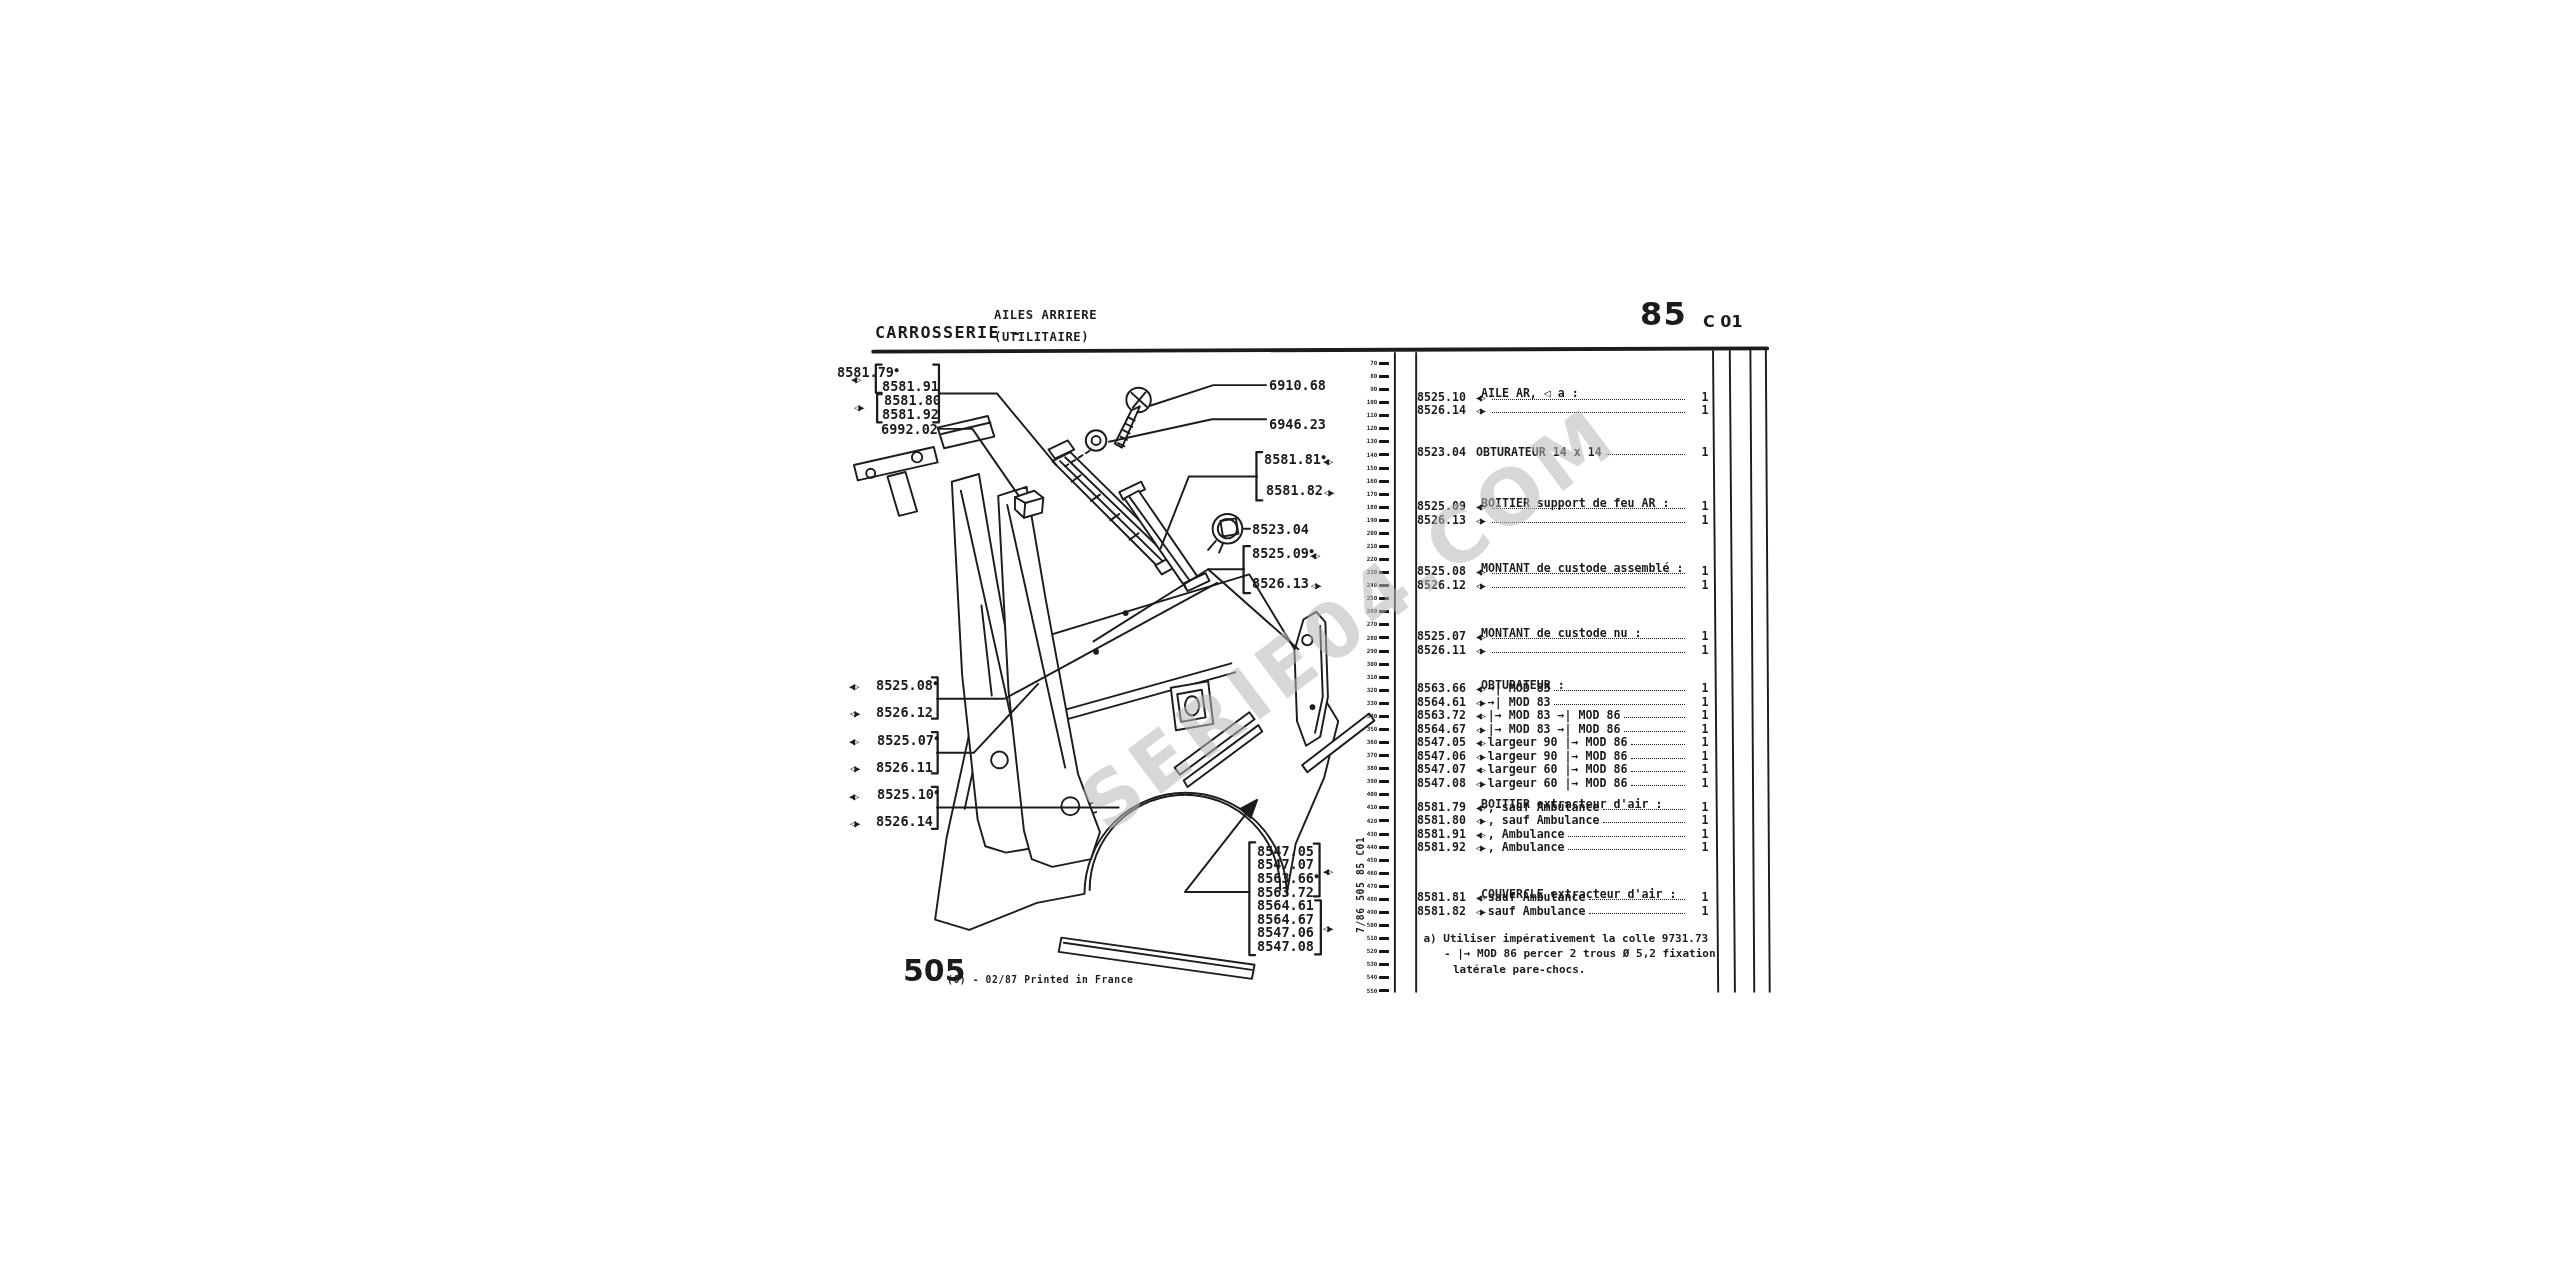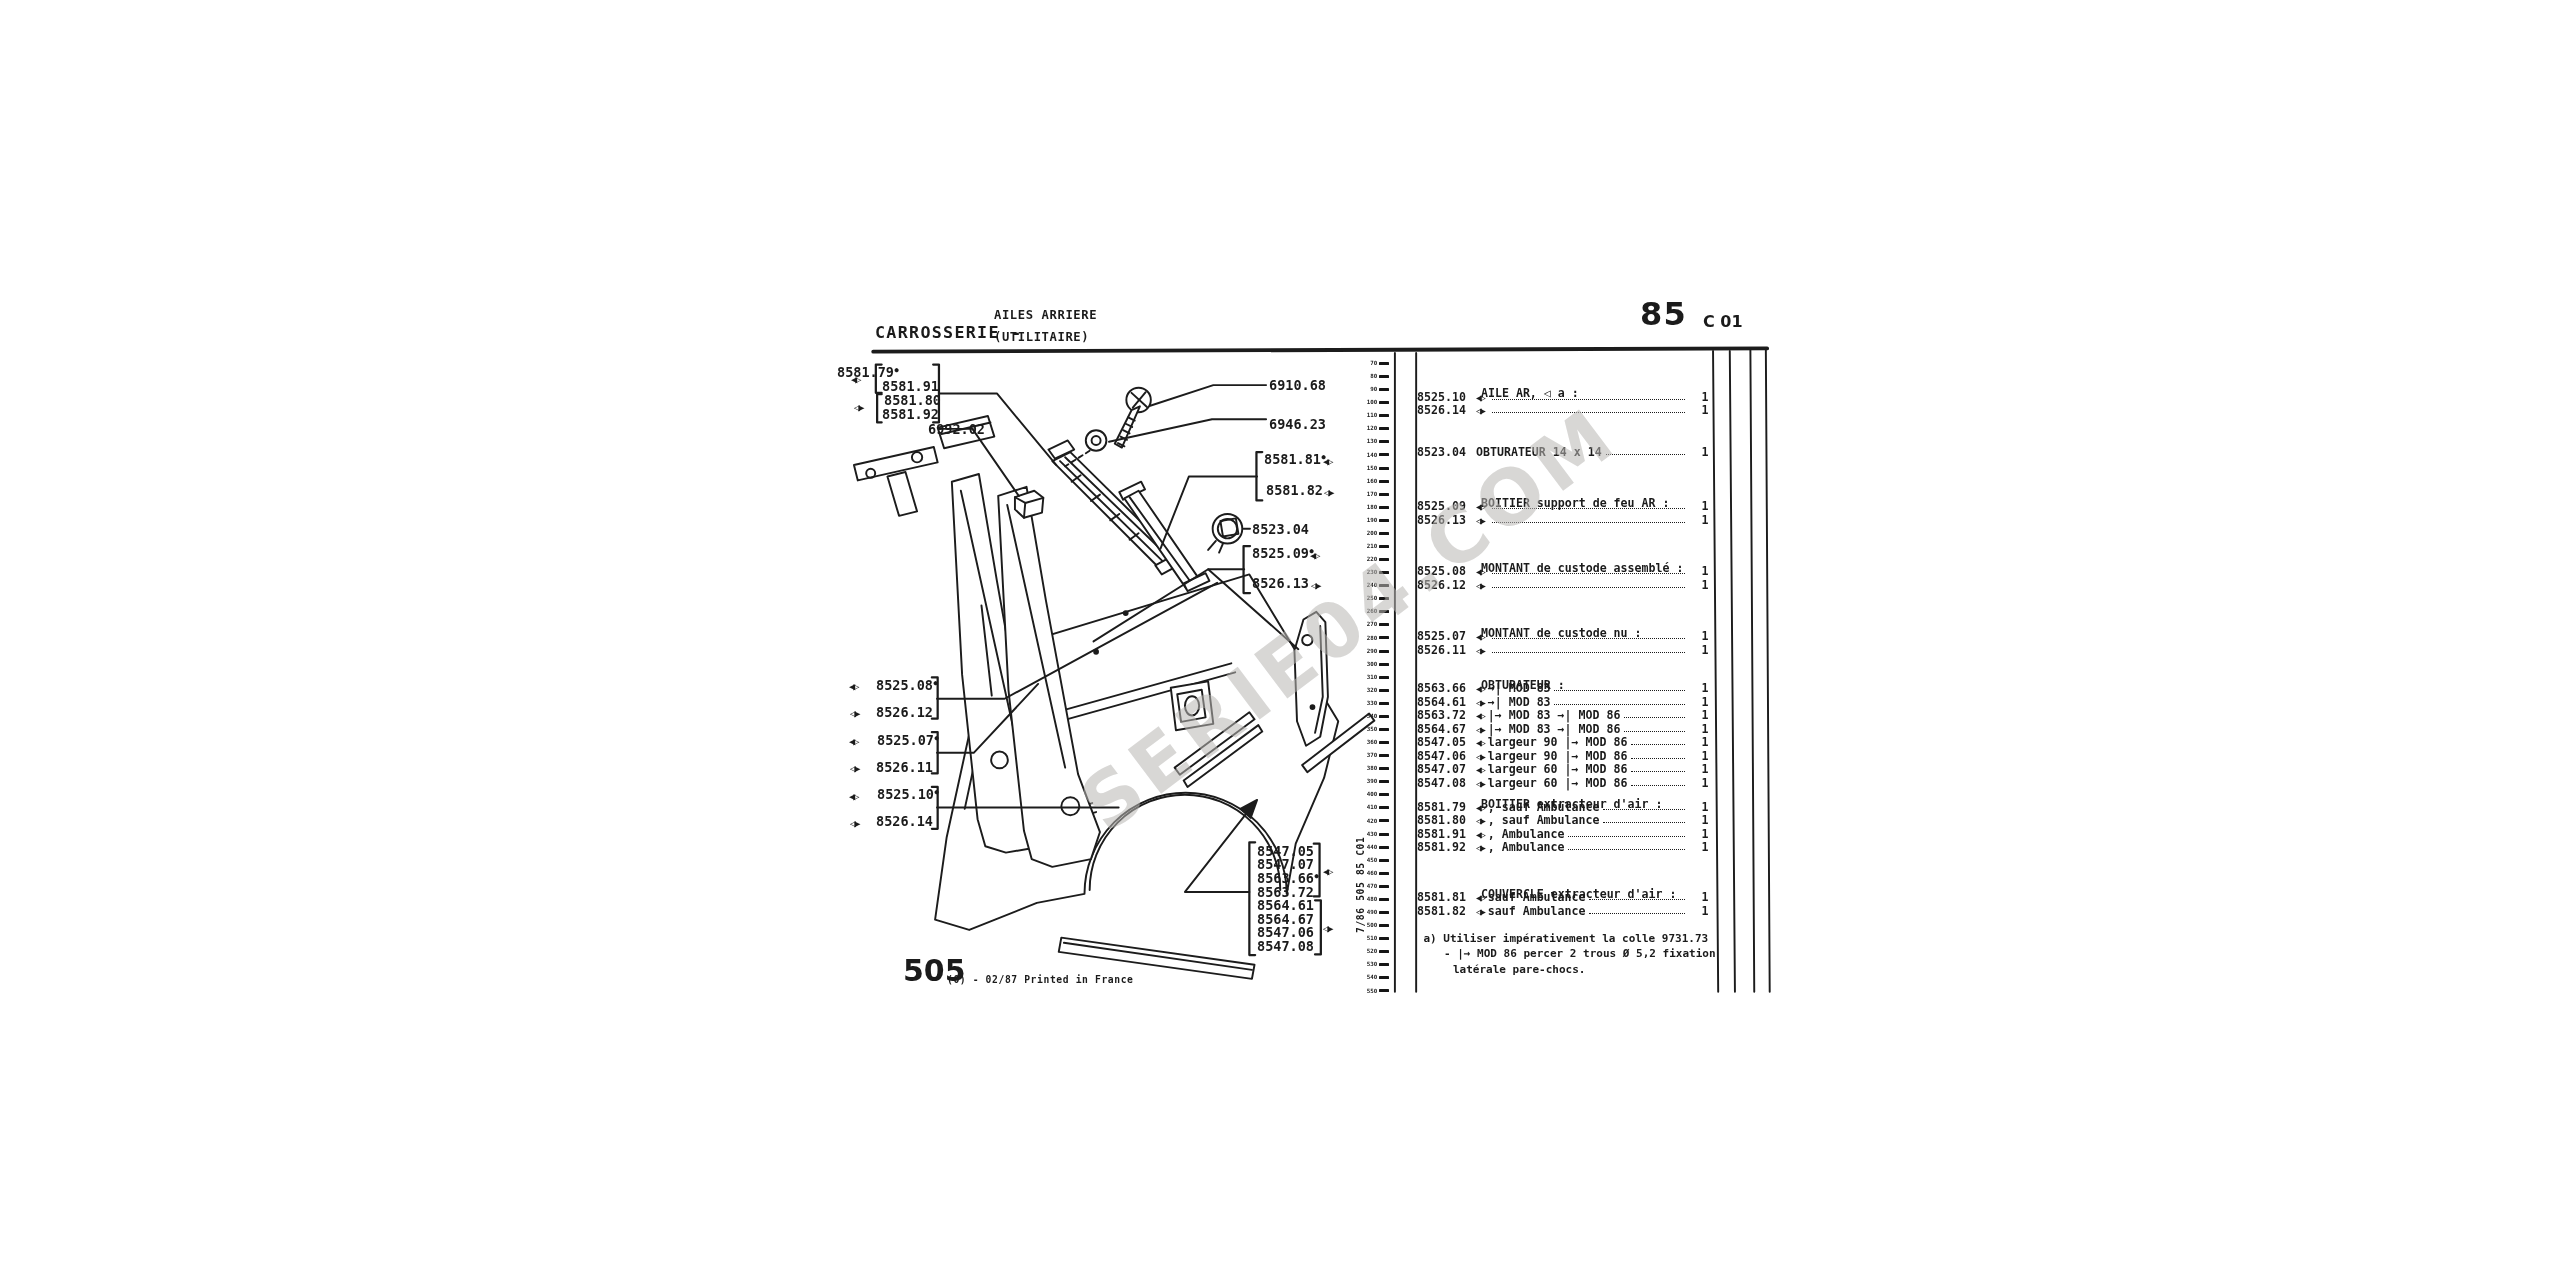--- a/index.html
+++ b/index.html
@@ -206,21 +206,21 @@
   <div class="abs txt h-sub" style="left:994px;top:308px;">AILES ARRIERE</div>
   <div class="abs txt h-sub" style="left:994px;top:330px;">(UTILITAIRE)</div>
   <div class="abs txt h-pagenum" style="left:1640px;top:295px;">85</div>
   <div class="abs txt h-pagecode" style="left:1703px;top:312px;">C 01</div>
 
   <div class="abs txt" id="diagram-labels" style="left:0;top:0;">
       <div class="abs dlabel" style="left: 837px; top: 366px;">8581.79<sup>●</sup></div>
       <div class="abs dlabel" style="left: 882px; top: 380px;">8581.91</div>
       <div class="abs dlabel" style="left: 884px; top: 394px;">8581.80</div>
       <div class="abs dlabel" style="left: 882px; top: 408px;">8581.92</div>
-      <div class="abs dlabel" style="left: 928px; top: 423px;">6992.02</div>
+      <div class="abs dlabel" style="left: 881px; top: 423px;">6992.02</div>
       <div class="abs dlabel" style="left: 1269px; top: 379px;">6910.68</div>
       <div class="abs dlabel" style="left: 1269px; top: 418px;">6946.23</div>
       <div class="abs dlabel" style="left: 1264px; top: 453px;">8581.81<sup>●</sup></div>
       <div class="abs dlabel" style="left: 1266px; top: 484px;">8581.82</div>
       <div class="abs dlabel" style="left: 1252px; top: 523px;">8523.04</div>
       <div class="abs dlabel" style="left: 1252px; top: 547px;">8525.09<sup>●</sup></div>
       <div class="abs dlabel" style="left: 1252px; top: 577px;">8526.13</div>
       <div class="abs dlabel" style="left: 876px; top: 679px;">8525.08<sup>●</sup></div>
       <div class="abs dlabel" style="left: 876px; top: 706px;">8526.12</div>
       <div class="abs dlabel" style="left: 877px; top: 734px;">8525.07<sup>●</sup></div>

